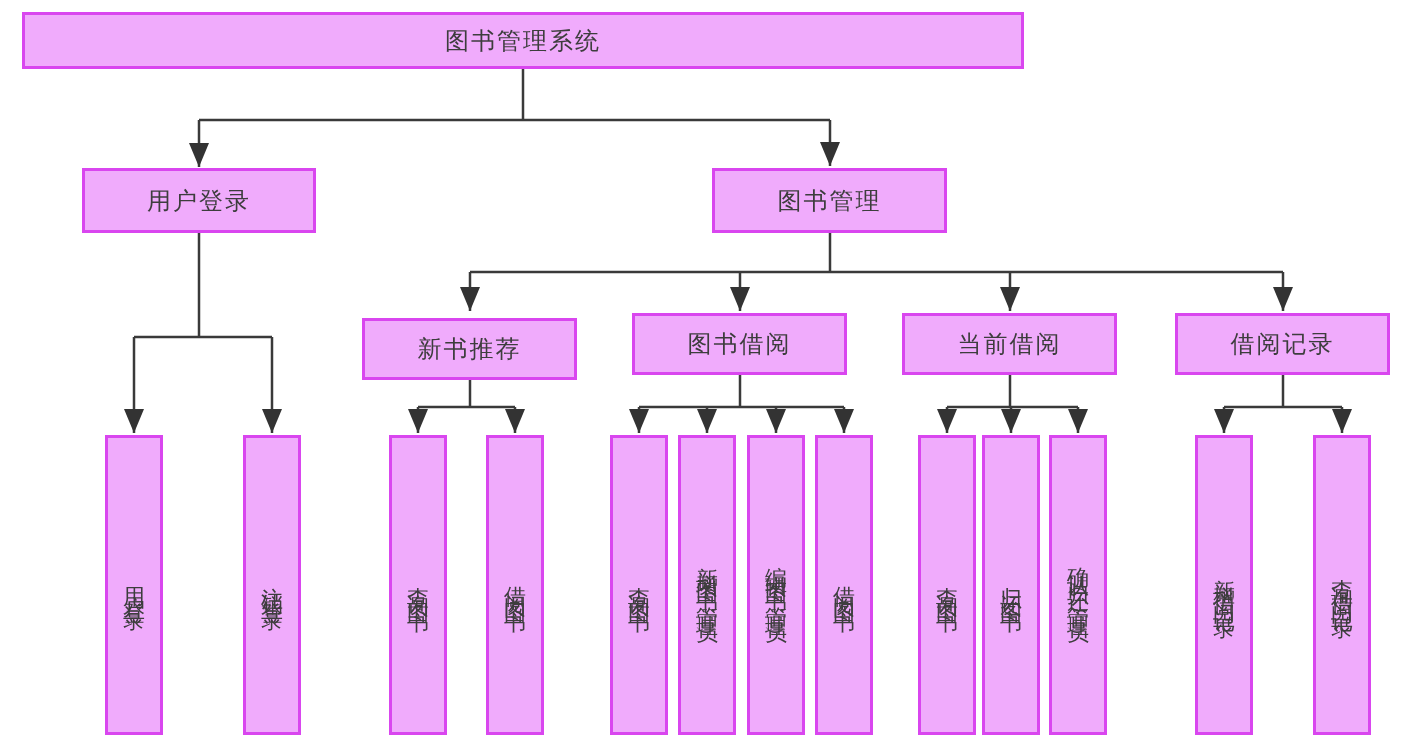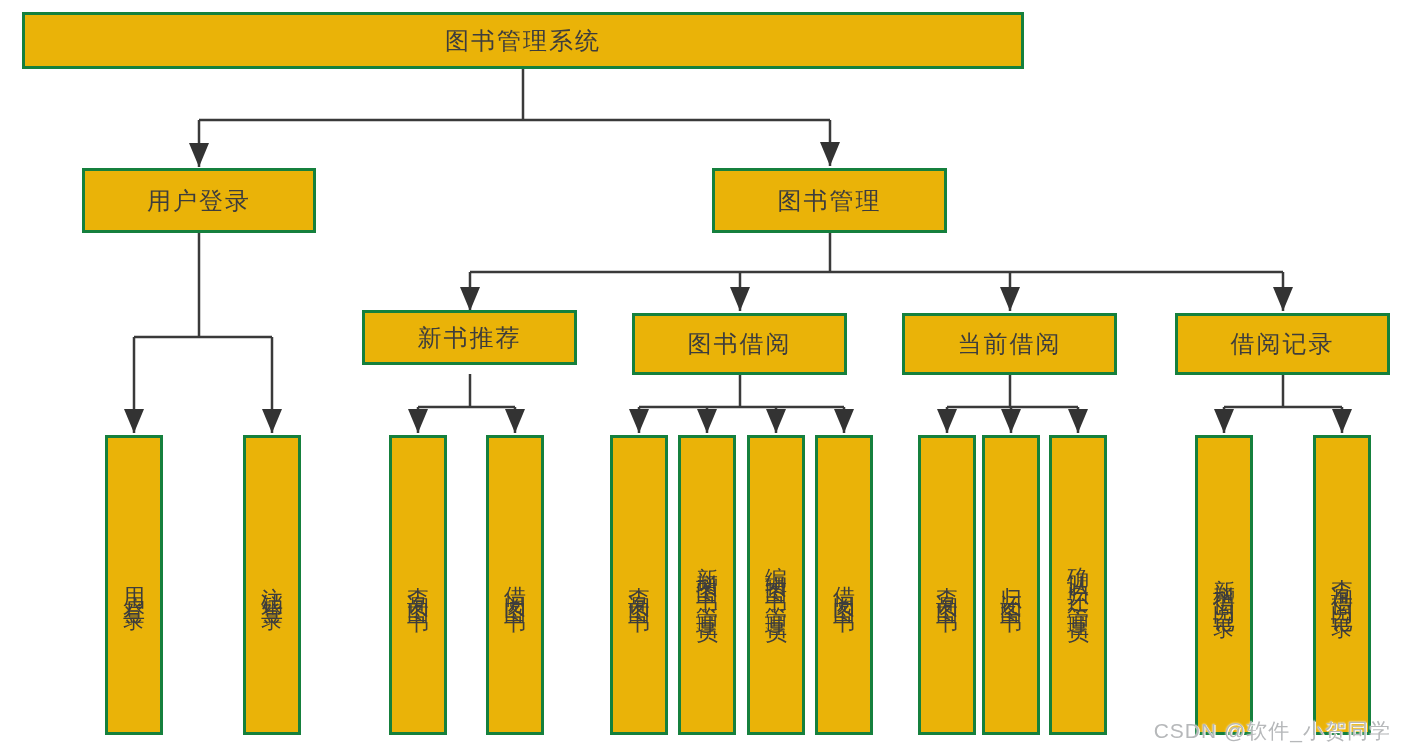--- a/index.html
+++ b/index.html
@@ -16,22 +16,22 @@
 
   .connectors {
     position: absolute;
     left: 0; top: 0;
     width: 1405px;
     height: 747px;
   }
 
   .node {
     position: absolute;
-    background: #eab308;
-    border: 3px solid #15803d;
+    background: #f0abfc;
+    border: 3px solid #d946ef;
     display: flex;
     align-items: center;
     justify-content: center;
     color: #3d3d3d;
   }
 
   .hbox span {
     font-size: 24px;
     letter-spacing: 2px;
     white-space: nowrap;
@@ -115,21 +115,21 @@
     <span>图书管理系统</span>
   </div>
 
   <div class="node hbox" style="left:82px; top:168px; width:234px; height:65px;">
     <span>用户登录</span>
   </div>
   <div class="node hbox" style="left:712px; top:168px; width:235px; height:65px;align-items:center;">
     <span>图书管理</span>
   </div>
 
-  <div class="node hbox" style="left:362px; top:310px; width:215px; height:55px;">
+  <div class="node hbox" style="left:362px; top:318px; width:215px; height:62px;">
     <span>新书推荐</span>
   </div>
   <div class="node hbox" style="left:902px; top:313px; width:215px; height:62px;">
     <span>当前借阅</span>
   </div>
   <div class="node hbox" style="left:632px; top:313px; width:215px; height:62px;">
     <span>图书借阅</span>
   </div>
   <div class="node hbox" style="left:1175px; top:313px; width:215px; height:62px;">
     <span>借阅记录</span>
@@ -172,15 +172,14 @@
     <span>确认归还（管理员）</span>
   </div>
 
   <div class="node vbox" style="left:1195px; top:435px; width:58px; height:300px;">
     <span>新增借阅记录</span>
   </div>
   <div class="node vbox" style="left:1313px; top:435px; width:58px; height:300px;">
     <span>查询借阅记录</span>
   </div>
 
-  <div class="watermark">CSDN @软件_小贺同学</div>
 
 </div>
 
 </body></html>

